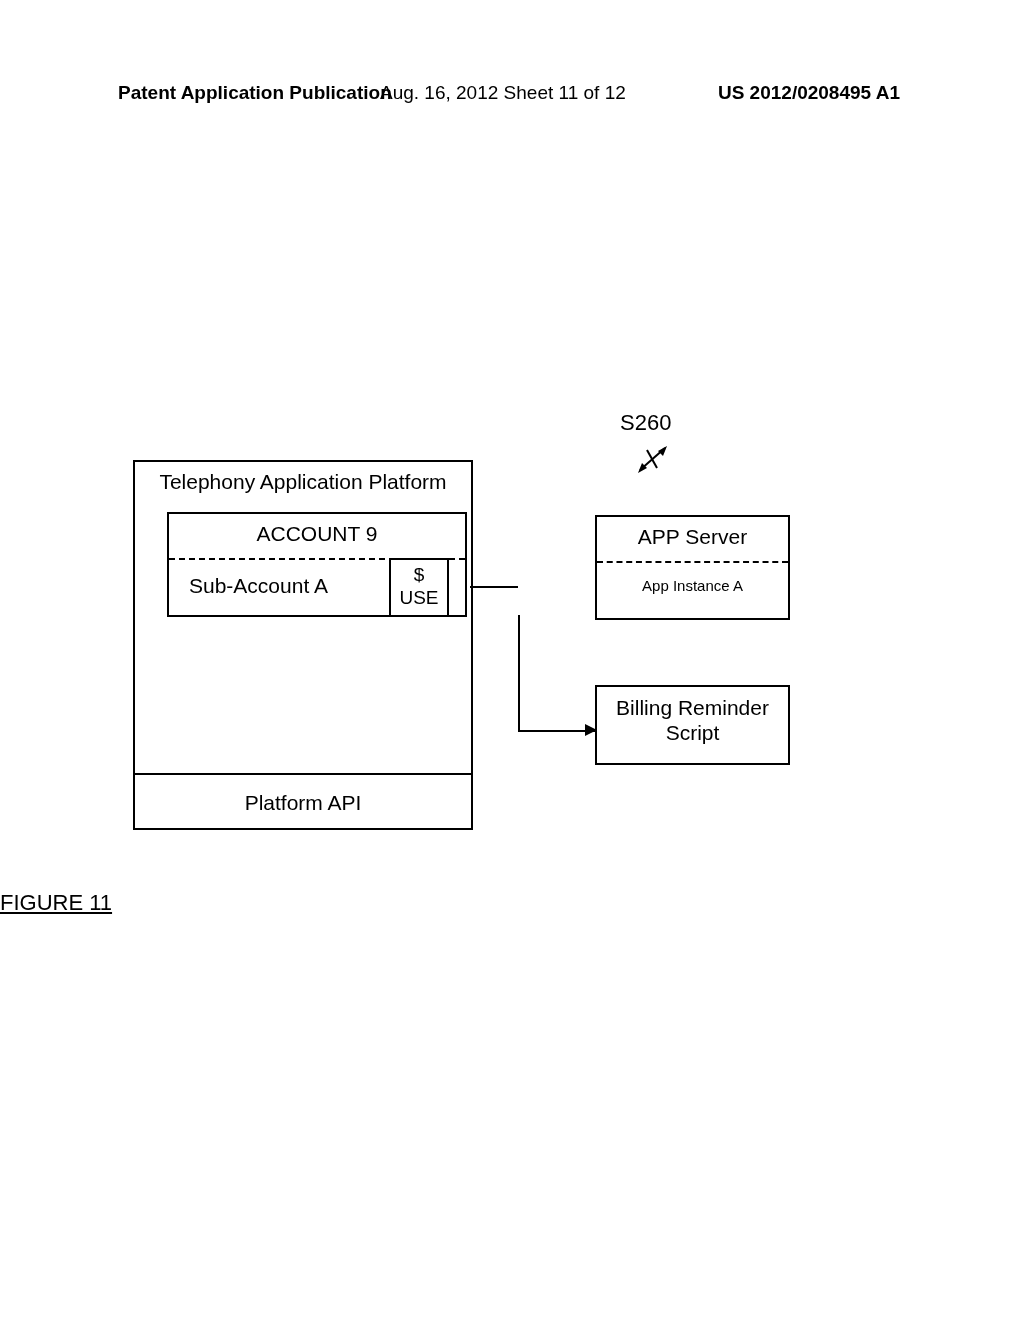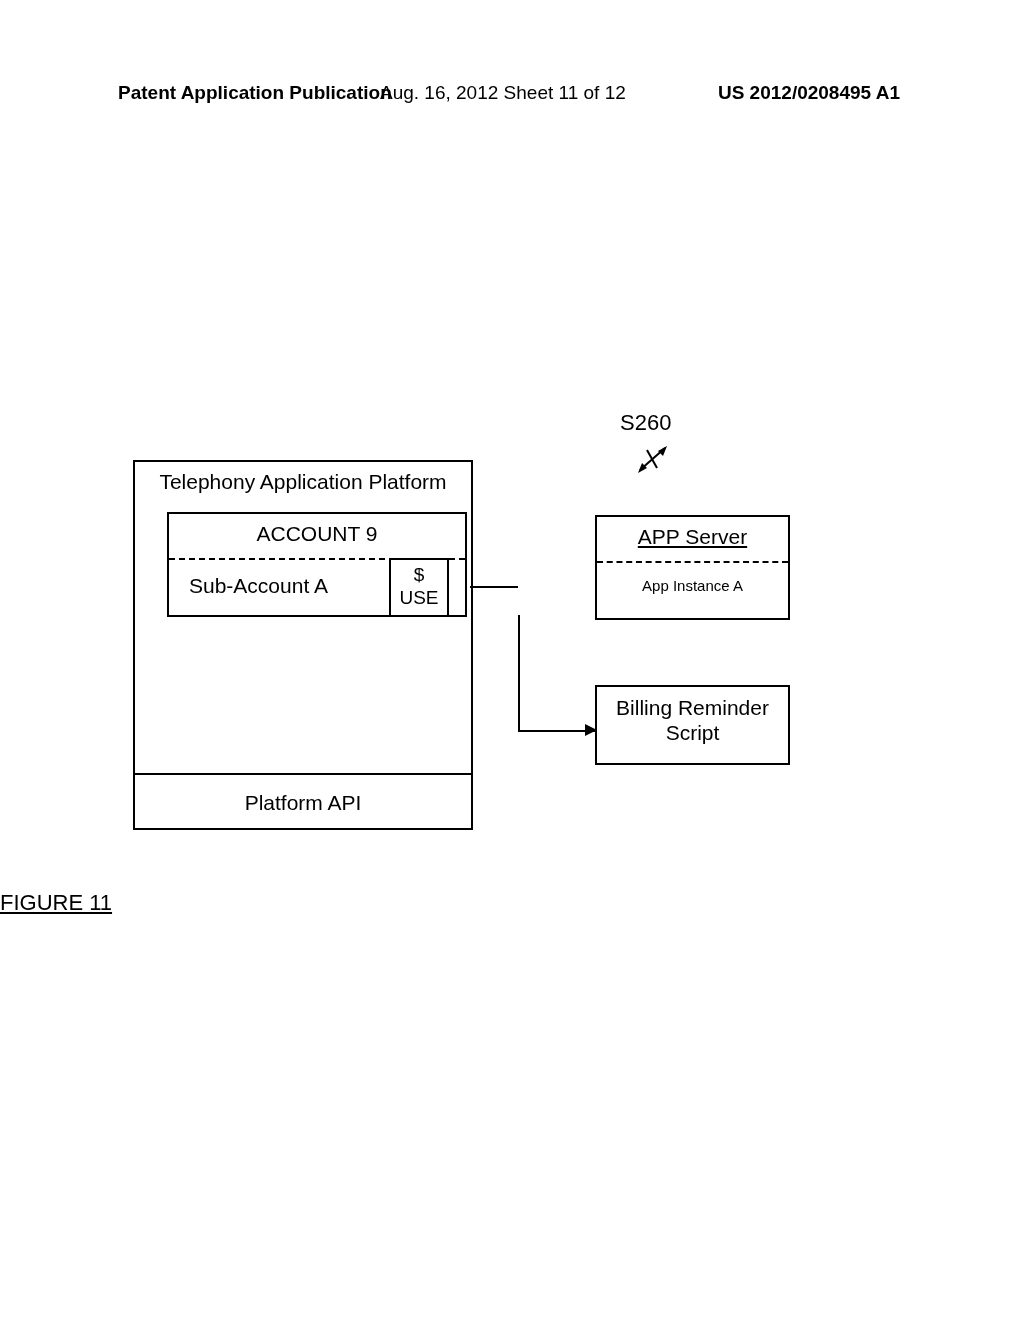--- a/index.html
+++ b/index.html
@@ -130,21 +130,20 @@
       height: 105px;
       border: 2px solid black;
     }
     .app-server-title {
       position: absolute;
       top: 8px;
       left: 0;
       width: 100%;
       text-align: center;
       font-size: 21px;
-      text-decoration: underline;
     }
     .app-server-divider {
       position: absolute;
       top: 44px;
       left: 0;
       width: 100%;
       border-top: 2px dashed black;
     }
     .app-instance-label {
       position: absolute;

